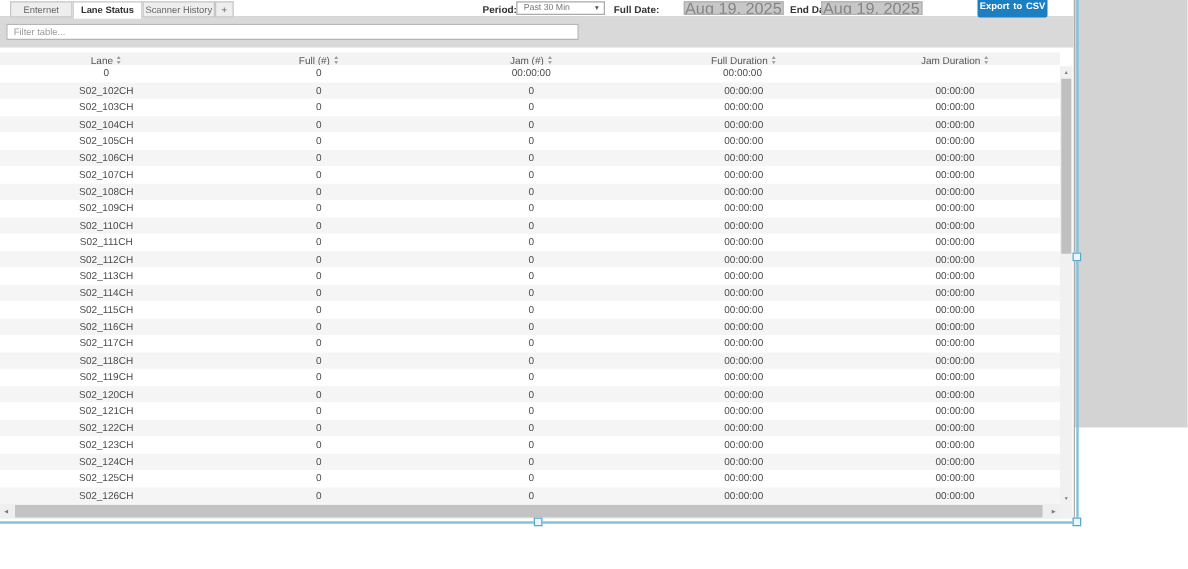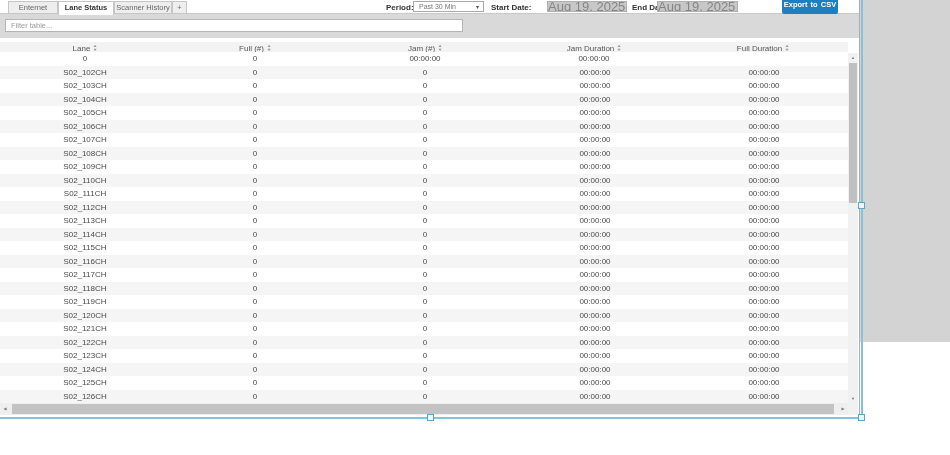--- a/index.html
+++ b/index.html
@@ -94,44 +94,44 @@
     <div class="tab tab-1">Enternet</div>
     <div class="tab tab-2 active">Lane Status</div>
     <div class="tab tab-3">Scanner History</div>
     <div class="tab tab-4">+</div>
 
     <span class="ctl-label lbl-period">Period:</span>
     <div class="select">
       <span class="sel-text">Past 30 Min</span>
       <span class="chev">▾</span>
     </div>
-    <span class="ctl-label lbl-start">Start Date:</span>
+    <span class="ctl-label lbl-start">Full Date:</span>
     <input class="dateinput date-start" readonly="" value="Aug 19, 2025 6:22 PM" style="">
     <span class="ctl-label lbl-end">End Date:</span>
     <input class="dateinput date-end" readonly="" value="Aug 19, 2025 6:52 PM" style="">
     <button class="export-btn">Export to CSV</button>
 
     <div class="toolbar"></div>
     <input class="filter-input" placeholder="Filter table..." style="">
 
     <div class="thead">
       <div class="th col-0">
         <span>Lane</span><span class="sort"><span>▲</span><span>▼</span></span>
       </div>
       <div class="th col-1">
         <span>Full (#)</span><span class="sort"><span>▲</span><span>▼</span></span>
       </div>
       <div class="th col-2">
         <span>Jam (#)</span><span class="sort"><span>▲</span><span>▼</span></span>
       </div>
+      <div class="th col-3">
+        <span>Full Duration</span><span class="sort"><span>▲</span><span>▼</span></span>
+      </div>
       <div class="th col-4">
         <span>Jam Duration</span><span class="sort"><span>▲</span><span>▼</span></span>
-      </div>
-      <div class="th col-3">
-        <span>Full Duration</span><span class="sort"><span>▲</span><span>▼</span></span>
       </div>
     </div>
 
     <div class="tbody">
         <div class="row">
           <div class="td col-1">0</div>
           <div class="td col-2">0</div>
           <div class="td col-3">00:00:00</div>
           <div class="td col-4">00:00:00</div>
         </div>

